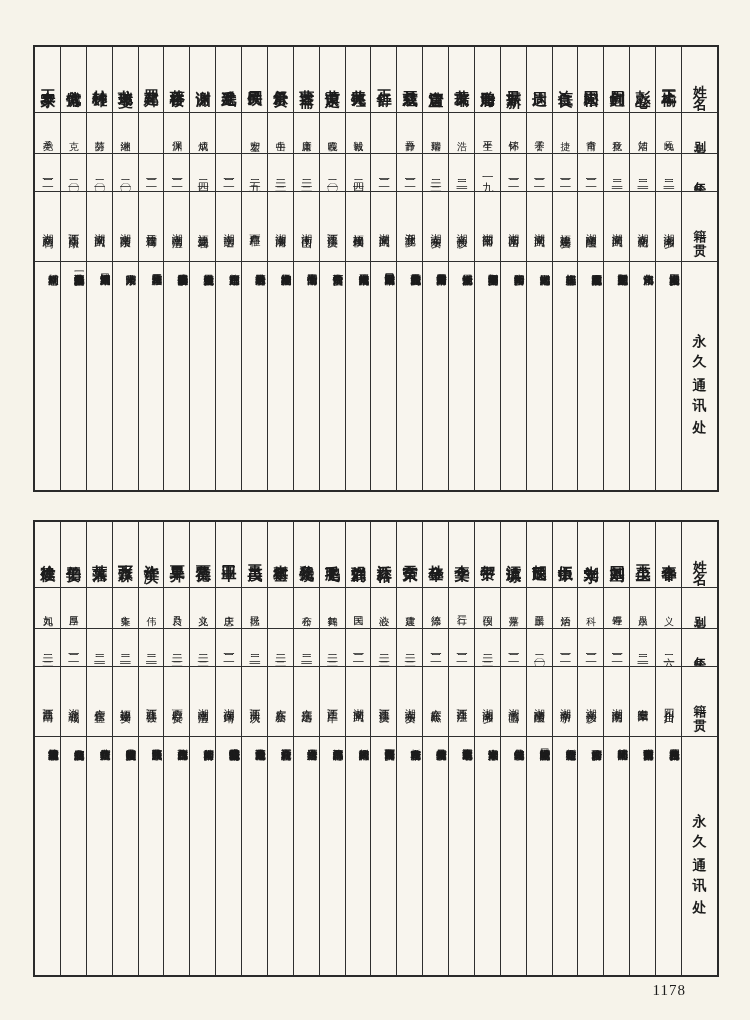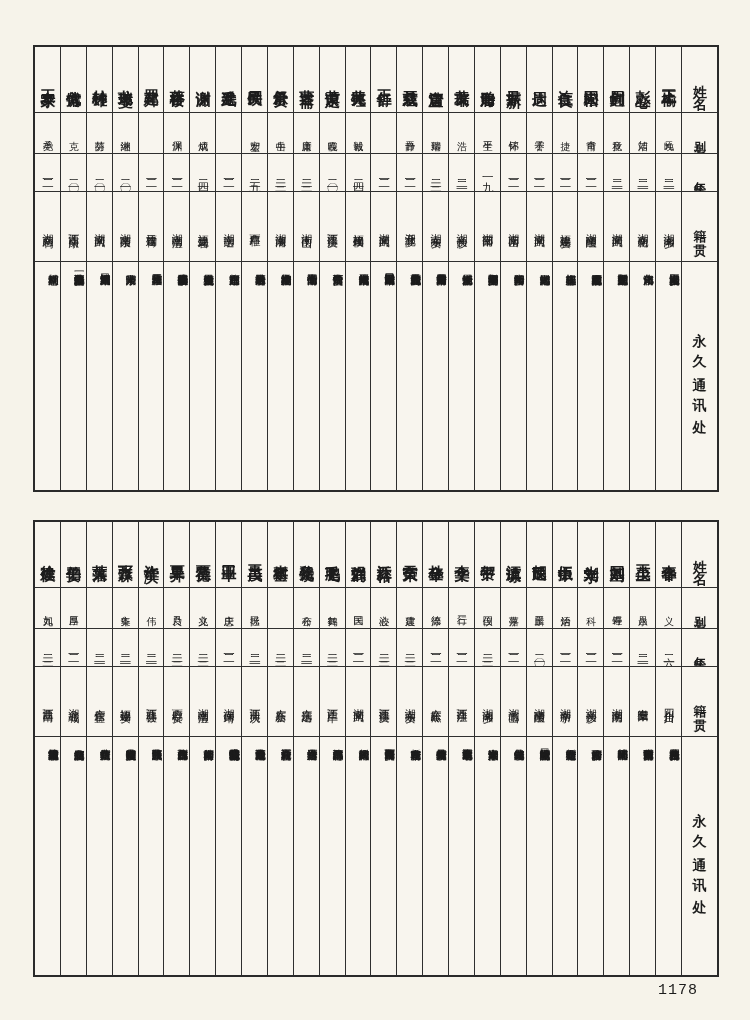--- a/index.html
+++ b/index.html
@@ -40,23 +40,23 @@
   .header-col .cell{font-weight:bold;}
   .header-col .r-name{font-size:14px;letter-spacing:12px;text-indent:12px;}
   .header-col .r-alias{font-size:12px;letter-spacing:5px;text-indent:5px;}
   .header-col .r-age{font-size:12px;letter-spacing:3px;text-indent:3px;}
   .header-col .r-native{font-size:13px;letter-spacing:14px;text-indent:14px;}
   .header-col .r-addr{
     font-size:14px;letter-spacing:22px;
     display:flex;align-items:center;justify-content:center;padding:0;
   }
   .page-number{
-    position:absolute;top:982px;right:52px;
+    position:absolute;top:982px;right:64px;
     font-size:15px;letter-spacing:1px;
-    font-family:Liberation Mono, monospace;
+    font-family:Liberation Serif, serif;
   }
 </style>
 </head>
 <body>
 
 <div id="table-top" class="register-table">
     <div class="col">
       <div class="cell r-name">王家泰</div>
       <div class="cell r-alias">承尧</div>
       <div class="cell r-age">二一</div>

